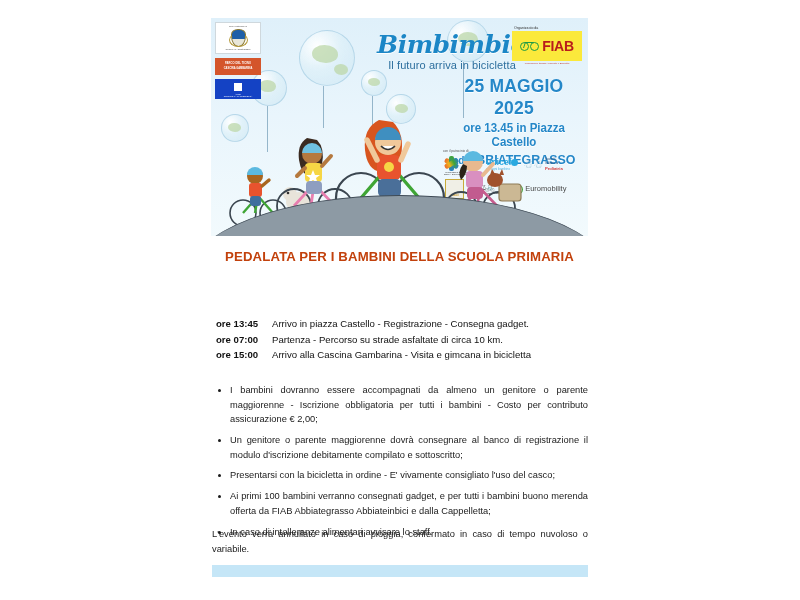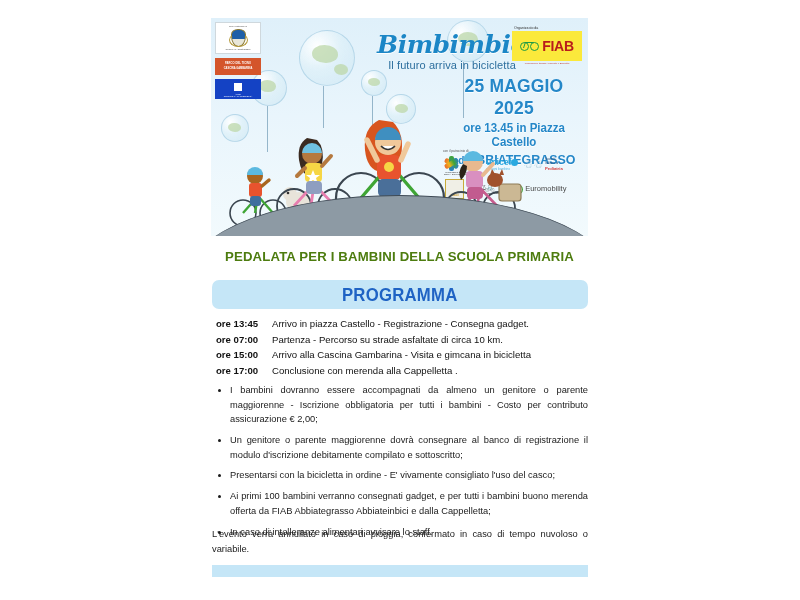--- a/index.html
+++ b/index.html
@@ -332,21 +332,21 @@
 
   
   .pedalata {
     position: absolute;
     left: 211px;
     top: 249px;
     width: 377px;
     text-align: center;
     font-size: 13.2px;
     font-weight: bold;
-    color: #4d7c0f;
+    color: #c2410c;
     letter-spacing: .15px;
   }
 
   
   .prog-banner {
     position: absolute;
     left: 212px;
     top: 280px;
     width: 376px;
     height: 29px;
@@ -613,40 +613,33 @@
         </g>
 
         </svg><div></div>
       
       <div class="hill"></div>
     </div>
   </div>
 
   <div class="pedalata">PEDALATA PER I BAMBINI DELLA SCUOLA PRIMARIA</div>
 
-  <div class="prog-banner">
-    <div class="prog-title">PROGRAMMA</div>
-  </div>
 
   <div class="schedule">
     <div class="sch-row">
       <div class="sch-time">ore 13:45</div>
       <div class="sch-desc">Arrivo in piazza Castello - Registrazione - Consegna gadget.</div>
     </div>
     <div class="sch-row">
       <div class="sch-time">ore 07:00</div>
       <div class="sch-desc">Partenza - Percorso su strade asfaltate di circa 10 km.</div>
     </div>
     <div class="sch-row">
       <div class="sch-time">ore 15:00</div>
       <div class="sch-desc">Arrivo alla Cascina Gambarina - Visita e gimcana in bicicletta</div>
-    </div>
-    <div class="sch-row">
-      <div class="sch-time">ore 17:00</div>
-      <div class="sch-desc">Conclusione con merenda alla Cappelletta .</div>
     </div>
   </div>
 
   <div class="notes">
     <ul>
       <li>I bambini dovranno essere accompagnati da almeno un genitore o parente maggiorenne - Iscrizione obbligatoria per tutti i bambini - Costo per contributo assicurazione € 2,00;</li>
       <li>Un genitore o parente maggiorenne dovrà consegnare al banco di registrazione il modulo d'iscrizione debitamente compilato e sottoscritto;</li>
       <li>Presentarsi con la bicicletta in ordine - E' vivamente consigliato l'uso del casco;</li>
       <li>Ai primi 100 bambini verranno consegnati gadget, e per tutti i bambini buono merenda offerta da FIAB Abbiategrasso Abbiateinbici e dalla Cappelletta;</li>
       <li>In caso di intolleranze alimentari avvisare lo staff.</li>

